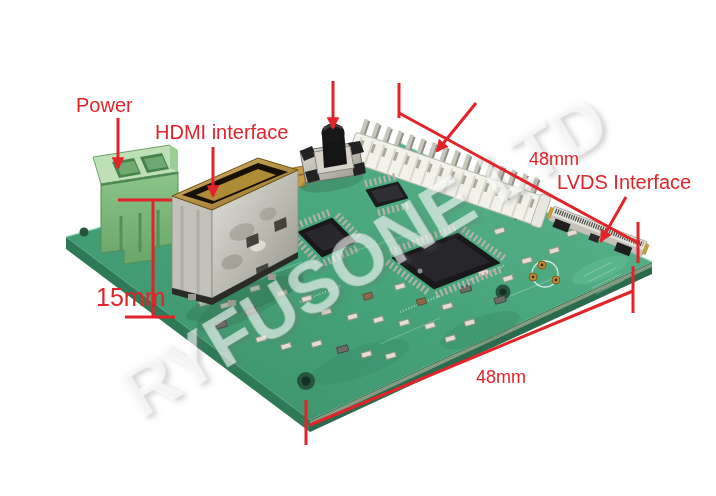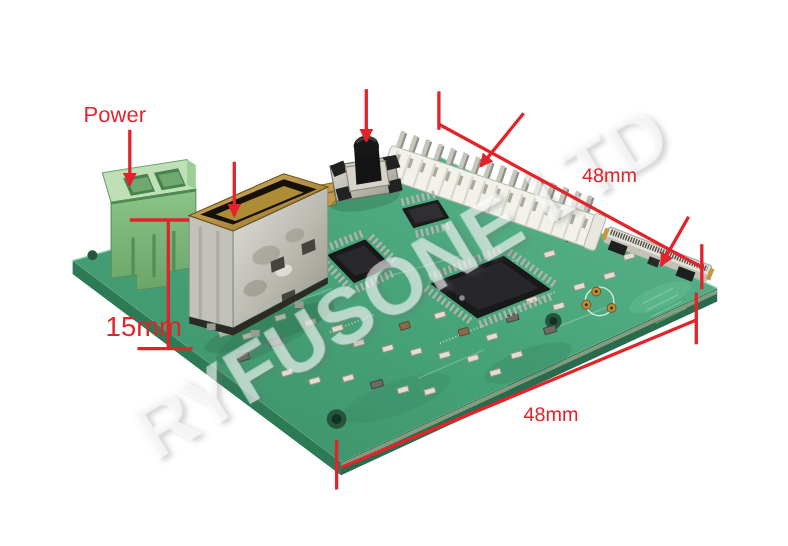--- a/index.html
+++ b/index.html
@@ -272,17 +272,19 @@
     </g>
     <g>
       <line class="red-line" x1="118" y1="200" x2="172" y2="200"></line>
       <line class="red-line" x1="153" y1="200" x2="153" y2="317"></line>
       <line class="red-line" x1="125" y1="317" x2="175" y2="317"></line>
     </g>
   </g>
 </svg>
 
 <span class="lbl" style="left:76px;top:94px">Power</span>
+<span class="lbl" style="left:155px;top:121px">HDMI interface</span>
+<span class="lbl" style="left:557px;top:171px">LVDS Interface</span>
 <span class="lbl dim" style="left:529px;top:150px">48mm</span>
 <span class="lbl dim" style="left:476px;top:368px">48mm</span>
 <span class="lbl dim-h" style="left:96px;top:284px">15mm</span>
 
 </div>
 
 </body></html>

